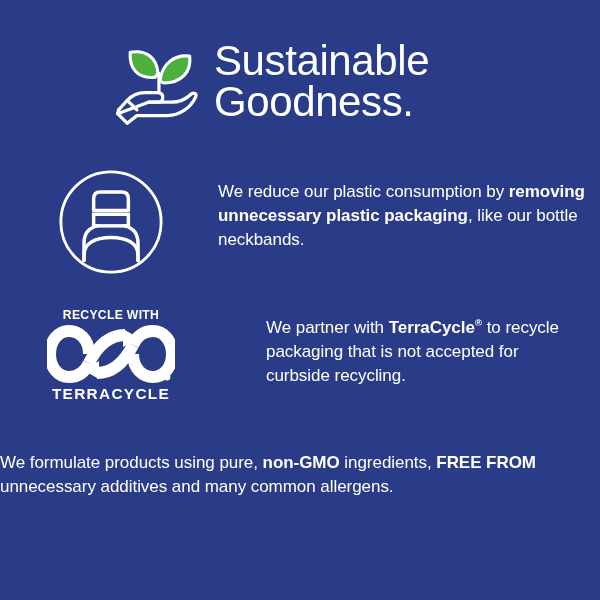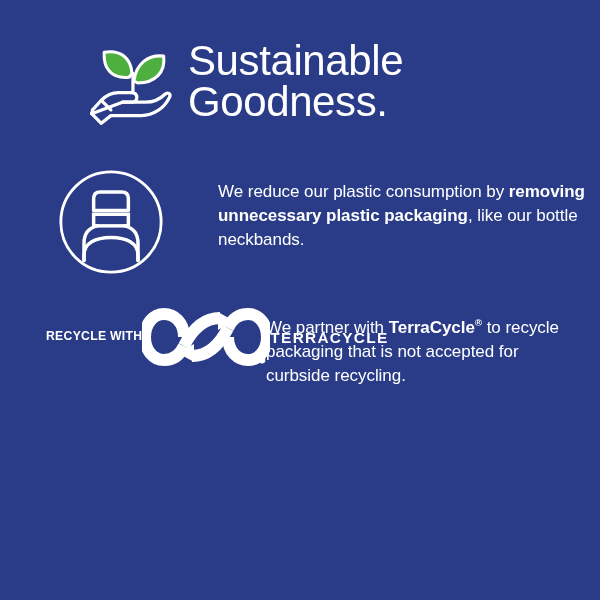--- a/index.html
+++ b/index.html
@@ -19,21 +19,21 @@
   
   .header {
     position: absolute;
     left: 0;
     top: 26px;
     width: 600px;
     height: 110px;
     display: flex;
     align-items: center;
     justify-content: flex-start;
-    padding-left: 84px;
+    padding-left: 110px;
     box-sizing: border-box;
   }
   .brand-mark {
     width: 96px;
     height: 96px;
     flex: 0 0 96px;
     margin-right: 8px;
     margin-top: 4px;
   }
   .brand-title {
@@ -87,21 +87,21 @@
     font-weight: 700;
   }
   .r1-text { padding-top: 12px; }
   .r2-text { padding-top: 10px; margin-left: 48px; }
   .r3-text { padding-top: 8px; }
 
   
   .tc-logo {
     width: 130px;
     display: flex;
-    flex-direction: row;
+    flex-direction: column;
     align-items: center;
     margin-top: 2px;
   }
   .tc-top-label {
     font-size: 12.2px;
     font-weight: 700;
     letter-spacing: 0.3px;
     color: #ffffff;
     margin-bottom: 3px;
     white-space: nowrap;
@@ -188,13 +188,16 @@
       </div>
       <div class="tc-bottom-label">TERRACYCLE</div>
     </div>
   </div>
   <div class="text-cell r2-text">
     <div class="body-text">We partner with <b>TerraCycle</b><b><sup>®</sup></b> to recycle packaging that is not accepted for curbside recycling.</div>
   </div>
 </div>
 
 <div class="row row-3">
+  <div class="text-cell r3-text">
+    <div class="body-text">We formulate products using pure, <b>non-GMO</b> ingredients, <b>FREE FROM</b> unnecessary additives and many common allergens.</div>
+  </div>
 </div>
 
 </body></html>

